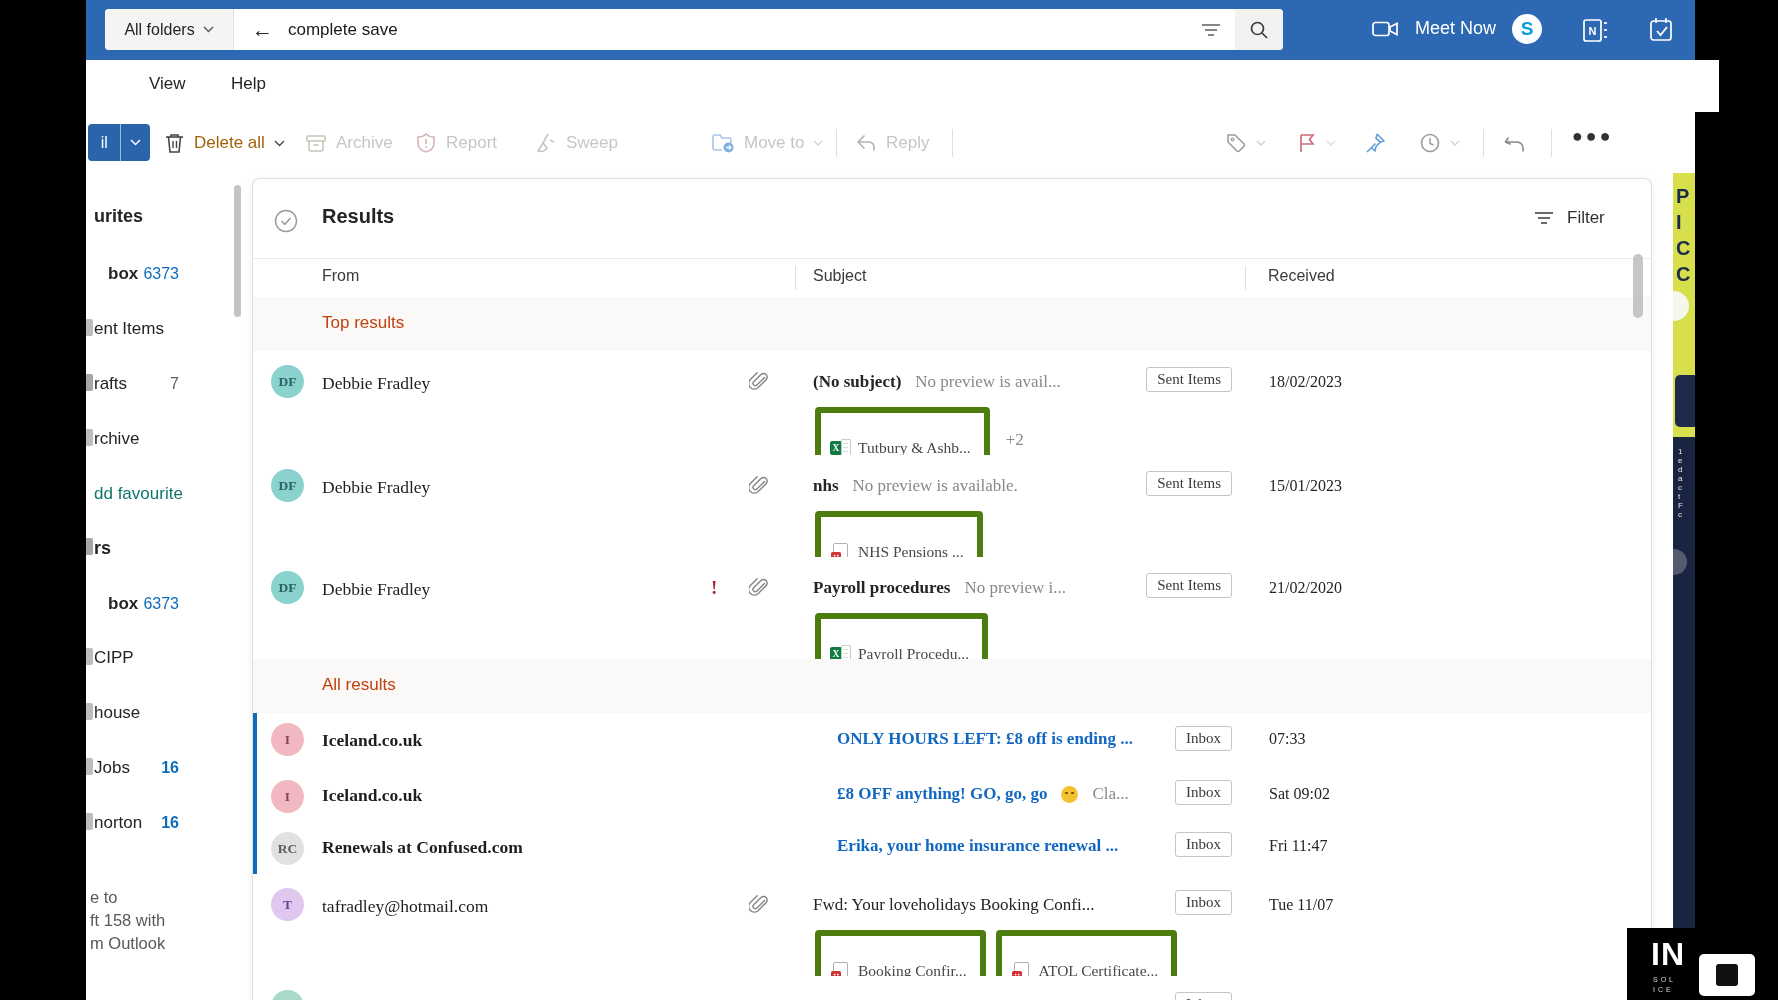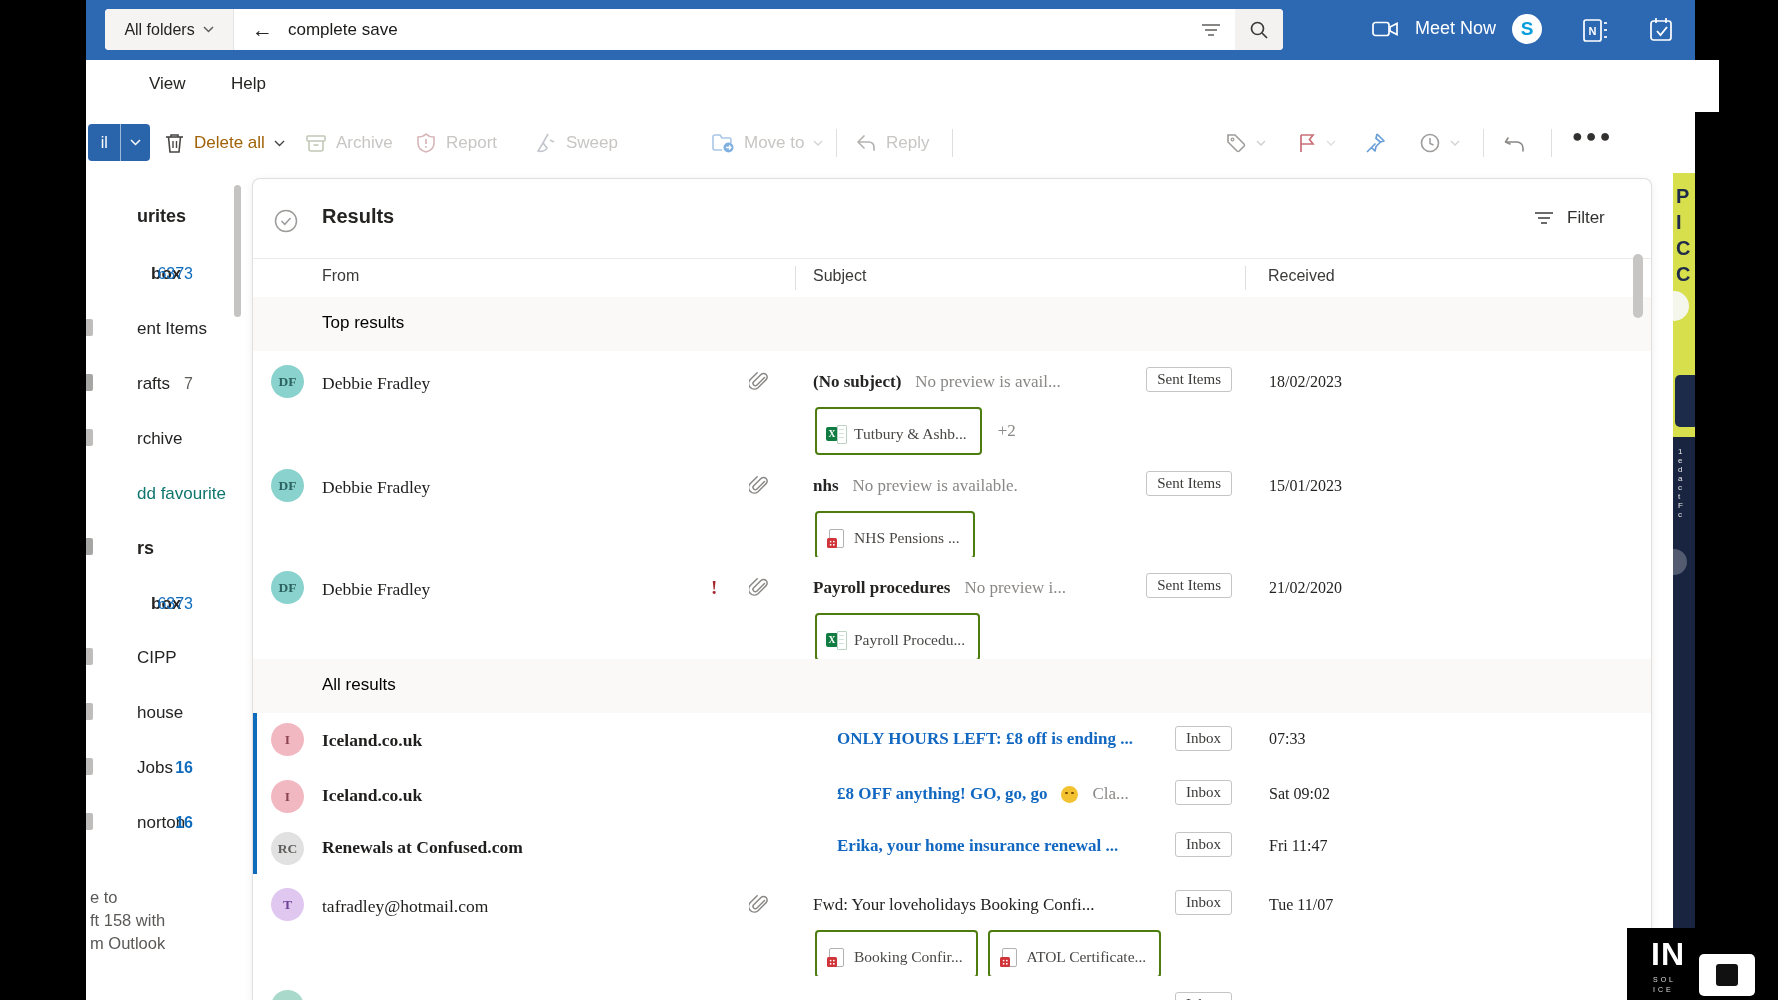--- a/index.html
+++ b/index.html
@@ -30,63 +30,63 @@
          display:flex;color:#fff;overflow:hidden;}
   .split .l{width:33px;display:flex;align-items:center;justify-content:center;font-size:16px;border-right:1px solid rgba(255,255,255,.55);}
   .split .r{width:29px;display:flex;align-items:center;justify-content:center;}
   .tbtn{position:absolute;top:0;height:62px;display:flex;align-items:center;gap:9px;font-size:17px;color:#a16207;cursor:pointer;}
   .tbtn.dis{color:#c8c6c4;cursor:default;}
   .tdiv{position:absolute;top:17px;width:1px;height:28px;background:#e1dfdd;}
   .ell{position:absolute;left:1486px;top:14px;font-size:18px;letter-spacing:3px;color:#323130;cursor:pointer;}
   
   .nav{position:absolute;left:86px;top:174px;width:166px;height:826px;background:#fff;}
   .navitem{position:absolute;left:0;width:112px;height:28px;line-height:28px;font-size:17px;color:#252423;cursor:pointer;}
-  .navitem .lbl{position:absolute;left:8px;white-space:nowrap;margin-left:43px;}
+  .navitem .lbl{position:absolute;left:8px;white-space:nowrap;}
   .navitem .lbl.indent{left:22px;font-weight:bold;}
-  .navitem .cnt{position:absolute;right:5px;font-size:16px;color:#0f6cbd;}
+  .navitem .cnt{position:absolute;right:19px;font-size:16px;color:#0f6cbd;}
   .navitem .cnt.bold{font-weight:bold;}
   .navitem .cnt.gray{color:#605e5c;}
   .navhead{font-weight:bold;font-size:18px;color:#252423;}
   .navlink{color:#0f6cbd;}
   .smudge{position:absolute;left:0;width:7px;height:17px;background:#6f6d6b;opacity:.45;border-radius:0 2px 2px 0;}
   .navscroll{position:absolute;left:148px;top:11px;width:7px;height:132px;border-radius:4px;background:#c6c4c2;cursor:pointer;}
   .upsell{position:absolute;left:4px;font-size:16.5px;color:#5b5957;line-height:23px;white-space:nowrap;}
   
   .card{position:absolute;left:252px;top:178px;width:1398px;height:822px;background:#fff;
         border:1px solid #e2e0de;border-bottom:none;border-radius:8px 8px 0 0;
         box-shadow:0 2px 8px rgba(0,0,0,.07);overflow:hidden;}
   .cardtitle{position:absolute;left:0;top:0;width:100%;height:79px;border-bottom:1px solid #edebe9;}
   .results-title{position:absolute;left:69px;top:26px;font-size:20px;font-weight:600;color:#252423;}
   .ccheck{position:absolute;left:20px;top:29px;cursor:pointer;}
   .filterbtn{position:absolute;left:1281px;top:29px;display:flex;gap:13px;align-items:center;
              font-size:17px;color:#323130;cursor:pointer;}
   .colrow{position:absolute;left:0;top:79px;width:100%;height:39px;border-bottom:1px solid #edebe9;}
   .colh{position:absolute;top:9px;font-size:16px;color:#3b3a39;}
   .coldiv{position:absolute;top:8px;width:1px;height:24px;background:#e1dfdd;}
   .band{position:absolute;left:0;width:100%;height:54px;background:#faf9f8;border-bottom:1px solid #f0efed;}
-  .band .blabel{position:absolute;left:69px;top:16px;font-size:17px;color:#000000;}
+  .band .blabel{position:absolute;left:69px;top:16px;font-size:17px;color:#c2410c;}
   .row{position:absolute;left:0;width:100%;border-bottom:1px solid #f0efed;background:#fff;cursor:pointer;font-family:Liberation Serif, serif;}
   .ubar{position:absolute;left:0;top:0;bottom:0;width:4px;background:#0f6cbd;}
   .avatar{position:absolute;left:18px;width:33px;height:33px;border-radius:50%;font-size:13.5px;font-weight:bold;
           display:flex;align-items:center;justify-content:center;cursor:pointer;}
   .from{position:absolute;left:69px;font-size:17.5px;color:#1f1e1d;white-space:nowrap;}
   .row.unread .from{font-weight:bold;}
   .imp{position:absolute;left:458px;font-size:19px;font-weight:bold;color:#a4262c;}
   .clip{position:absolute;left:496px;}
   .subjwrap{position:absolute;left:560px;white-space:nowrap;display:flex;gap:14px;align-items:center;}
   .subject{font-size:17px;font-weight:600;color:#252423;}
   .row.unread .subject{color:#1267c1;margin-left:24px;}
   .row.plain .subject{font-weight:normal;}
   .preview{font-size:17px;color:#8a8886;}
   .badge{position:absolute;right:419px;border:1px solid #c7c5c3;border-radius:3px;background:#fff;
          padding:3px 10px;font-size:15px;color:#3b3a39;}
   .time{position:absolute;left:1016px;font-size:16px;color:#252423;white-space:nowrap;}
   .chips{position:absolute;left:562px;display:flex;gap:10px;align-items:center;}
-  .chip{height:38px;border:2px solid #4d7c0f;border-radius:4px;background:#fff;display:flex;align-items:center;
-        gap:8px;padding:6px 13px 0 9px;cursor:pointer;}
+  .chip{height:38px;border:6px solid #4d7c0f;border-radius:4px;background:#fff;display:flex;align-items:center;
+        gap:8px;padding:16px 13px 0 9px;cursor:pointer;}
   .chip-label{font-size:15.5px;color:#4a4846;white-space:nowrap;}
   .more{font-size:17px;color:#8a8886;margin-left:6px;cursor:pointer;}
   .tall .avatar{top:14px}.tall .from{top:22px}.tall .imp{top:20px}.tall .clip{top:19px}
   .tall .subjwrap{top:21px}.tall .badge{top:16px}.tall .time{top:22px}.tall .chips{top:56px}
   .short .avatar{top:10px}.short .from{top:15px}.short .subjwrap{top:14px}.short .badge{top:10px}.short .time{top:15px}
   .fic{width:20px;height:20px;position:relative;display:inline-block;}
   .fic .xb{position:absolute;left:0;top:3px;width:12px;height:14px;background:#107c41;border-radius:2px;}
   .fic .xb::before{content:"X";position:absolute;left:0;top:0;width:12px;height:14px;color:#fff;font-size:9.5px;
                    font-weight:bold;display:flex;align-items:center;justify-content:center;font-style:normal;}
   .fic .xp{position:absolute;left:11px;top:1px;width:8px;height:17px;background:#fff;border:1px solid #bcd3c3;border-radius:1px;

